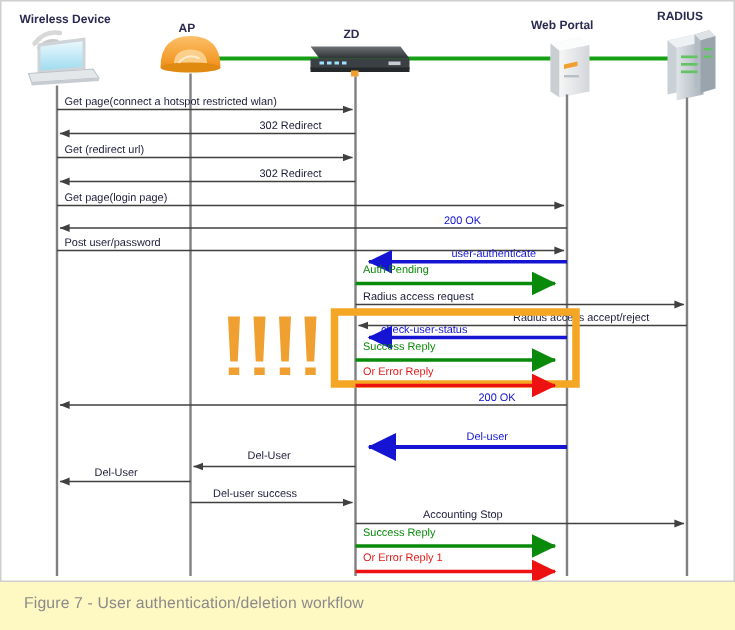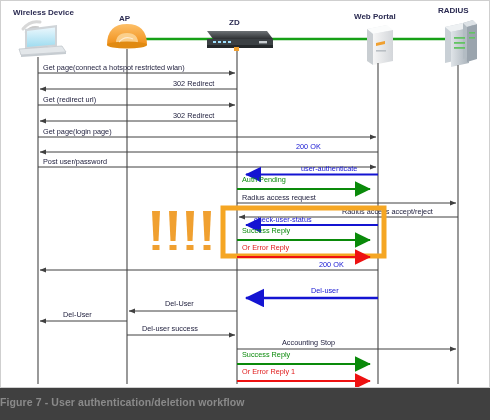--- a/index.html
+++ b/index.html
@@ -1,22 +1,22 @@
 <!DOCTYPE html>
 <html><head>
 <meta charset="utf-8">
 <style>
   html,body{margin:0;padding:0;background:#ffffff;}
   body{font-family:"Liberation Sans", sans-serif;}
-  #page{position:relative;width:490px;height:420px;overflow:hidden;background:#404040;}
+  #page{position:relative;width:490px;height:420px;overflow:hidden;background:#fef9c3;}
   #diagram{position:absolute;left:0;top:0;width:490px;height:388px;
            border:1px solid #cfcfcf;box-sizing:border-box;background:#fff;}
   svg{display:block;}
-  .cap{position:absolute;left:0;top:396px;font-size:10.5px;color:#8a8a8a;
-       font-family:"Liberation Sans", sans-serif;letter-spacing:.1px;font-weight:bold;}
+  .cap{position:absolute;left:16px;top:396px;font-size:10.5px;color:#8a8a8a;
+       font-family:"Liberation Sans", sans-serif;letter-spacing:.1px;}
   .hdr{font-size:8px;font-weight:bold;fill:#2b2b52;font-family:"Liberation Sans", sans-serif;}
   .msg{font-size:7.3px;font-family:"Liberation Sans", sans-serif;}
   .m-blk{fill:#1c1c3a;}
   .m-blu{fill:#1414d2;}
   .m-grn{fill:#0a8a0a;}
   .m-red{fill:#e01b1b;}
 </style>
 </head>
 <body>
 

